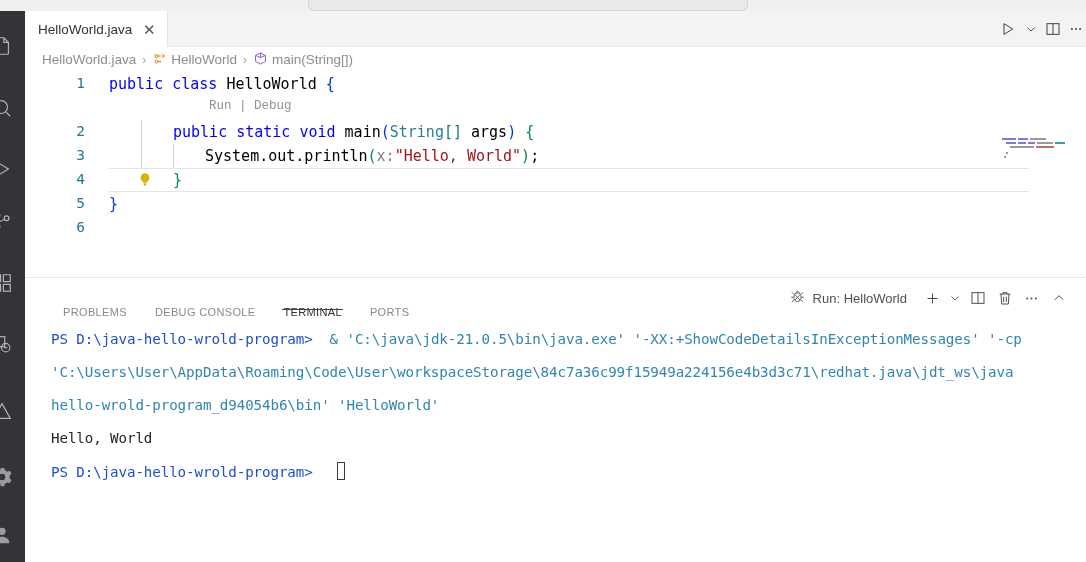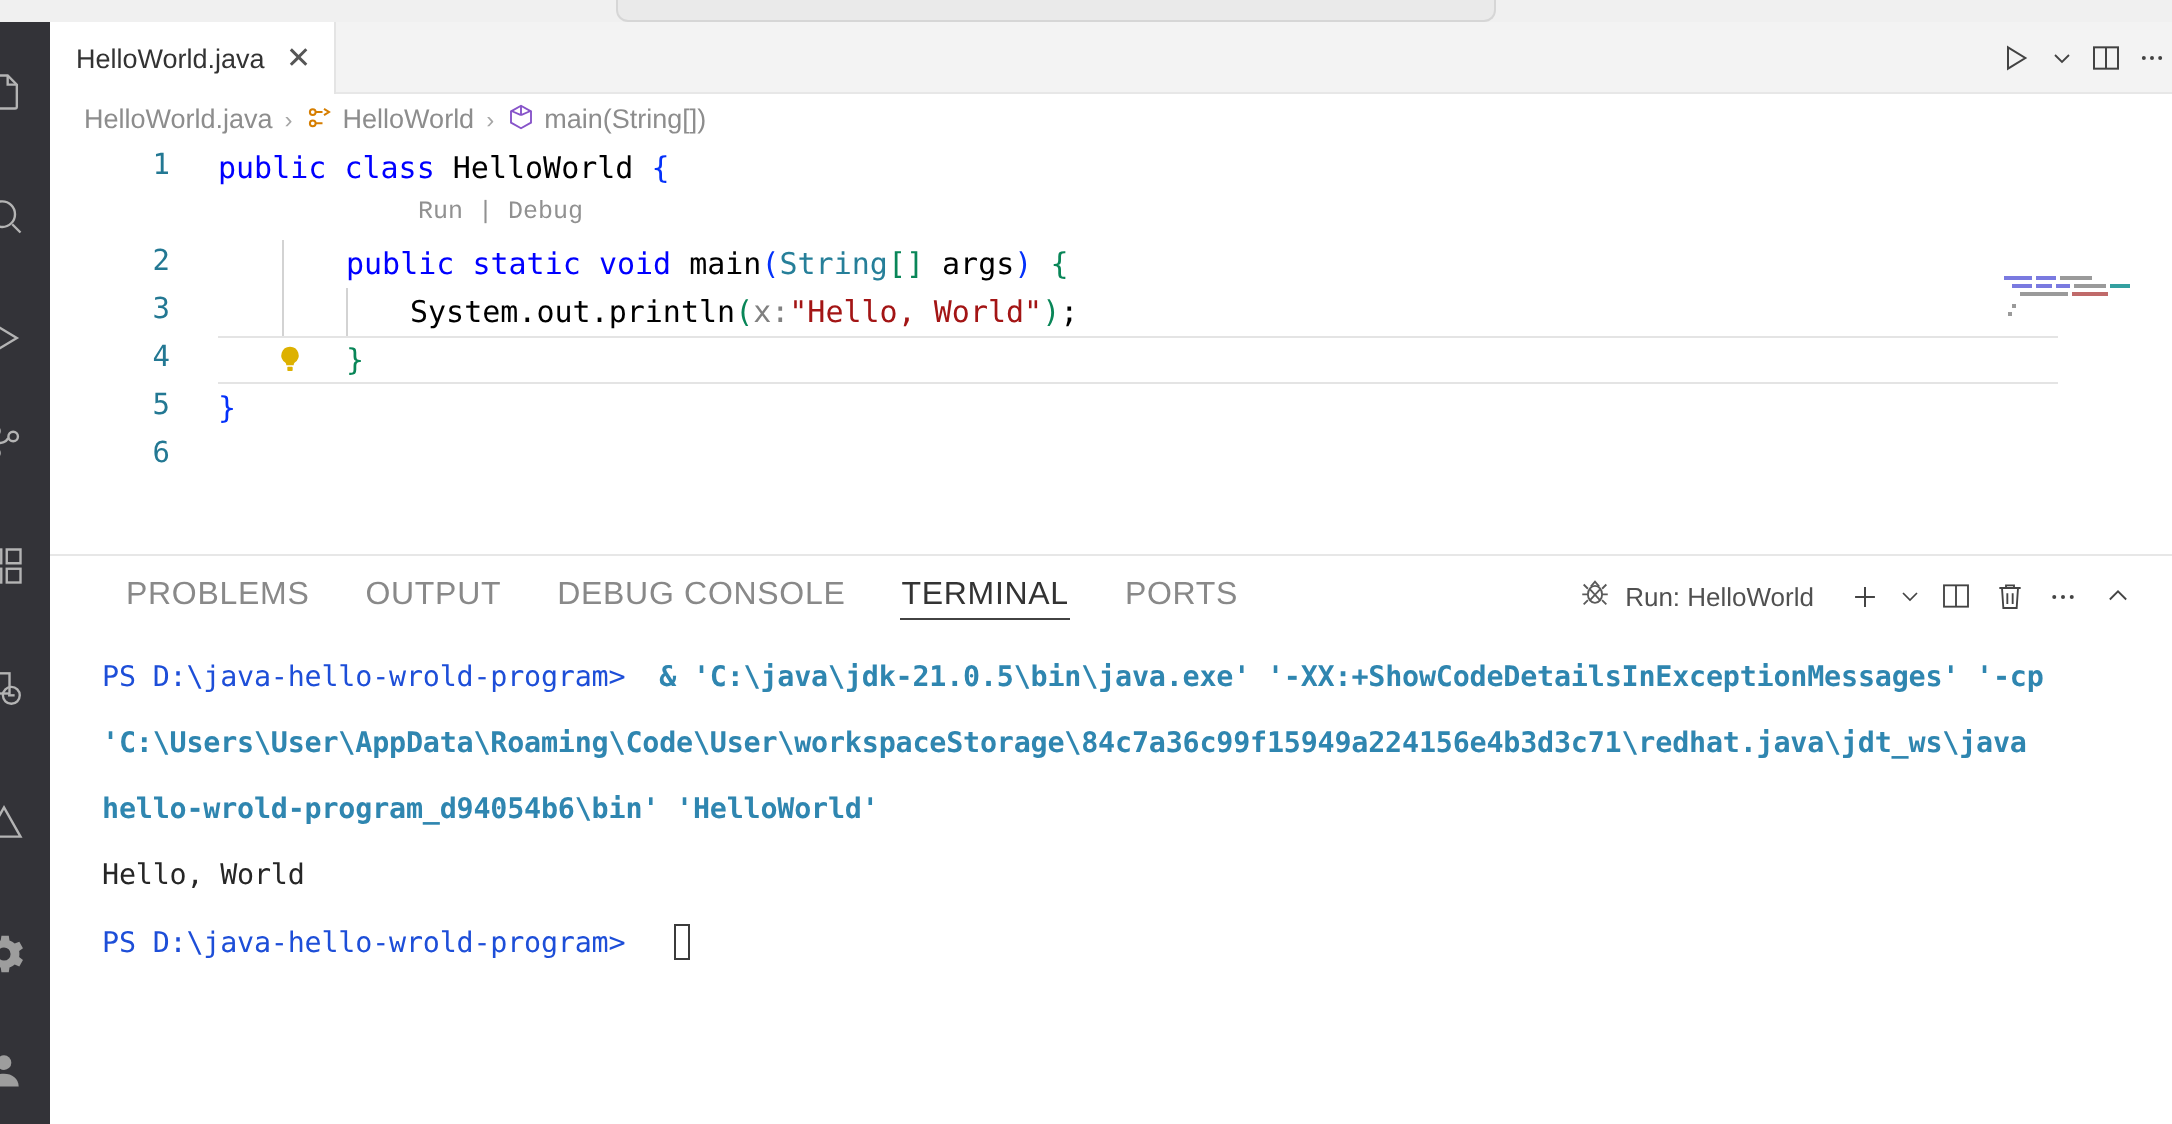--- a/index.html
+++ b/index.html
@@ -126,22 +126,22 @@
   .panel {
     position: absolute; left: 0; top: 266px; width: 1061px; height: 285px;
     background: #ffffff; border-top: 1px solid #e7e7e7;
   }
   .panel-header {
     position: absolute; left: 0; top: 0; width: 1061px; height: 40px;
     display: flex; align-items: center;
   }
   .panel-tabs { display: flex; align-items: center; height: 40px; padding-left: 24px; gap: 0px; }
   .ptab {
-    position: relative; height: 40px; display: flex; align-items: center;
-    padding: 0 14px; font-size: 16px; letter-spacing: 0.35px;
+    position: relative; height: 40px; display: flex; align-items: flex-end;
+    padding: 0 14px; font-size: 11px; letter-spacing: 0.35px;
     color: #898989; cursor: pointer;
   }
   .ptab.active { color: #333333; }
   .ptab.active::after {
     content: ""; position: absolute; left: 13px; right: 13px; bottom: 8px;
     height: 1px; background: #424242;
   }
   .panel-actions {
     position: absolute; right: 14px; top: 0; height: 40px;
     display: flex; align-items: center; gap: 0px;
@@ -160,21 +160,21 @@
   .terminal {
     position: absolute; left: 0; top: 40px; width: 1061px; height: 245px;
     overflow: hidden; background: #ffffff;
   }
   .term-line {
     position: absolute; left: 26px; white-space: pre;
     font-family: "DejaVu Sans Mono", monospace;
     font-size: 14.2px; letter-spacing: -0.1px;
   }
   .t-prompt { color: #1d4ed8; }
-  .t-arg    { color: #2f86b0; font-weight: bold; }
+  .t-arg    { color: #2f86b0; }
   .t-out    { color: #262626; }
   .cursor {
     position: absolute; width: 8px; height: 18px;
     border: 1.4px solid #3b3b3b; background: transparent;
   }
 </style>
 </head>
 <body>
 
 <div class="app">
@@ -370,23 +370,20 @@
       </div>
     </div>
 
     <div class="panel">
       <div class="panel-header">
         <div class="panel-tabs">
           <div class="ptab">
               <span>PROBLEMS</span>
             </div>
           <div class="ptab">
-              <span>OUTPUT</span>
-            </div>
-          <div class="ptab">
               <span>DEBUG CONSOLE</span>
             </div>
           <div class="ptab active">
               <span>TERMINAL</span>
             </div>
           <div class="ptab">
               <span>PORTS</span>
             </div>
         </div>
         <div class="panel-actions">

